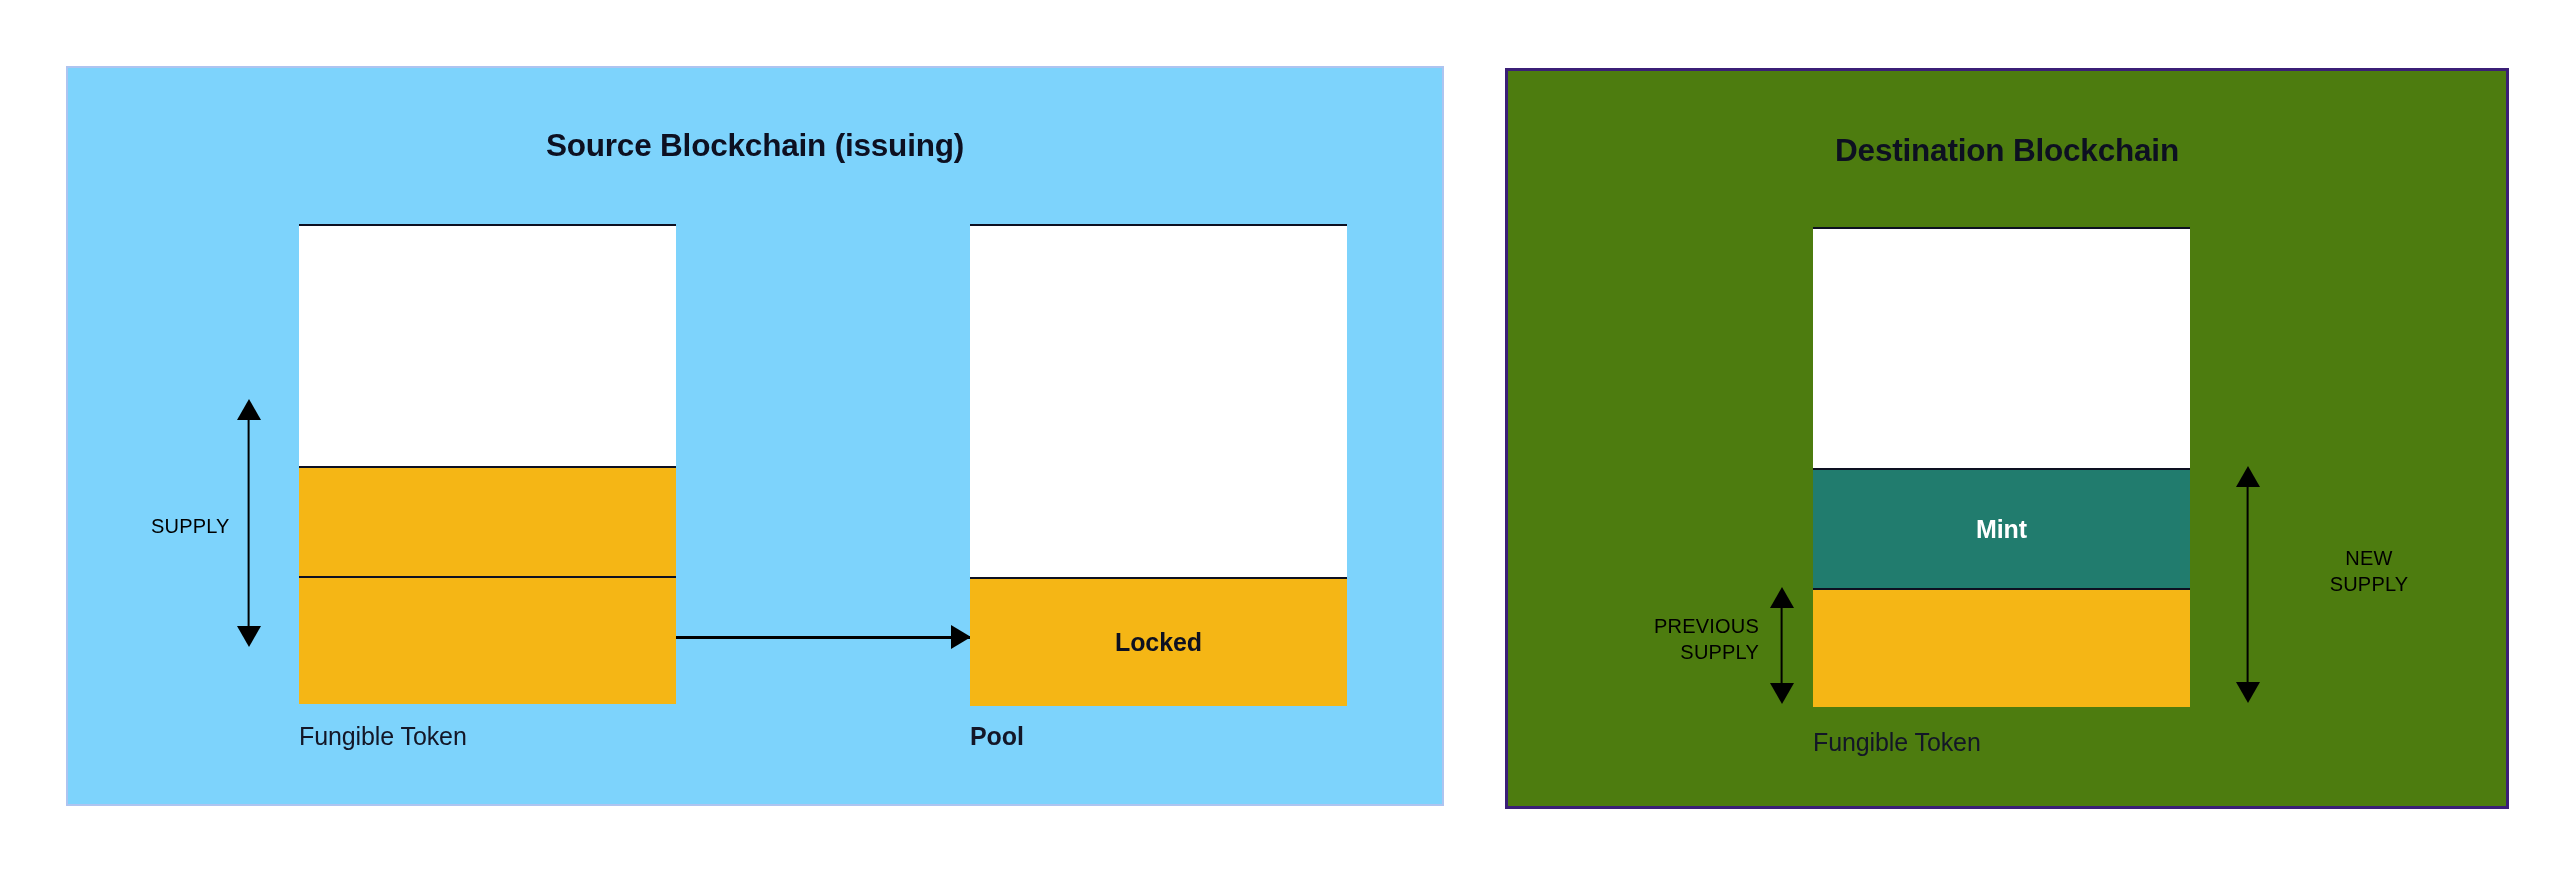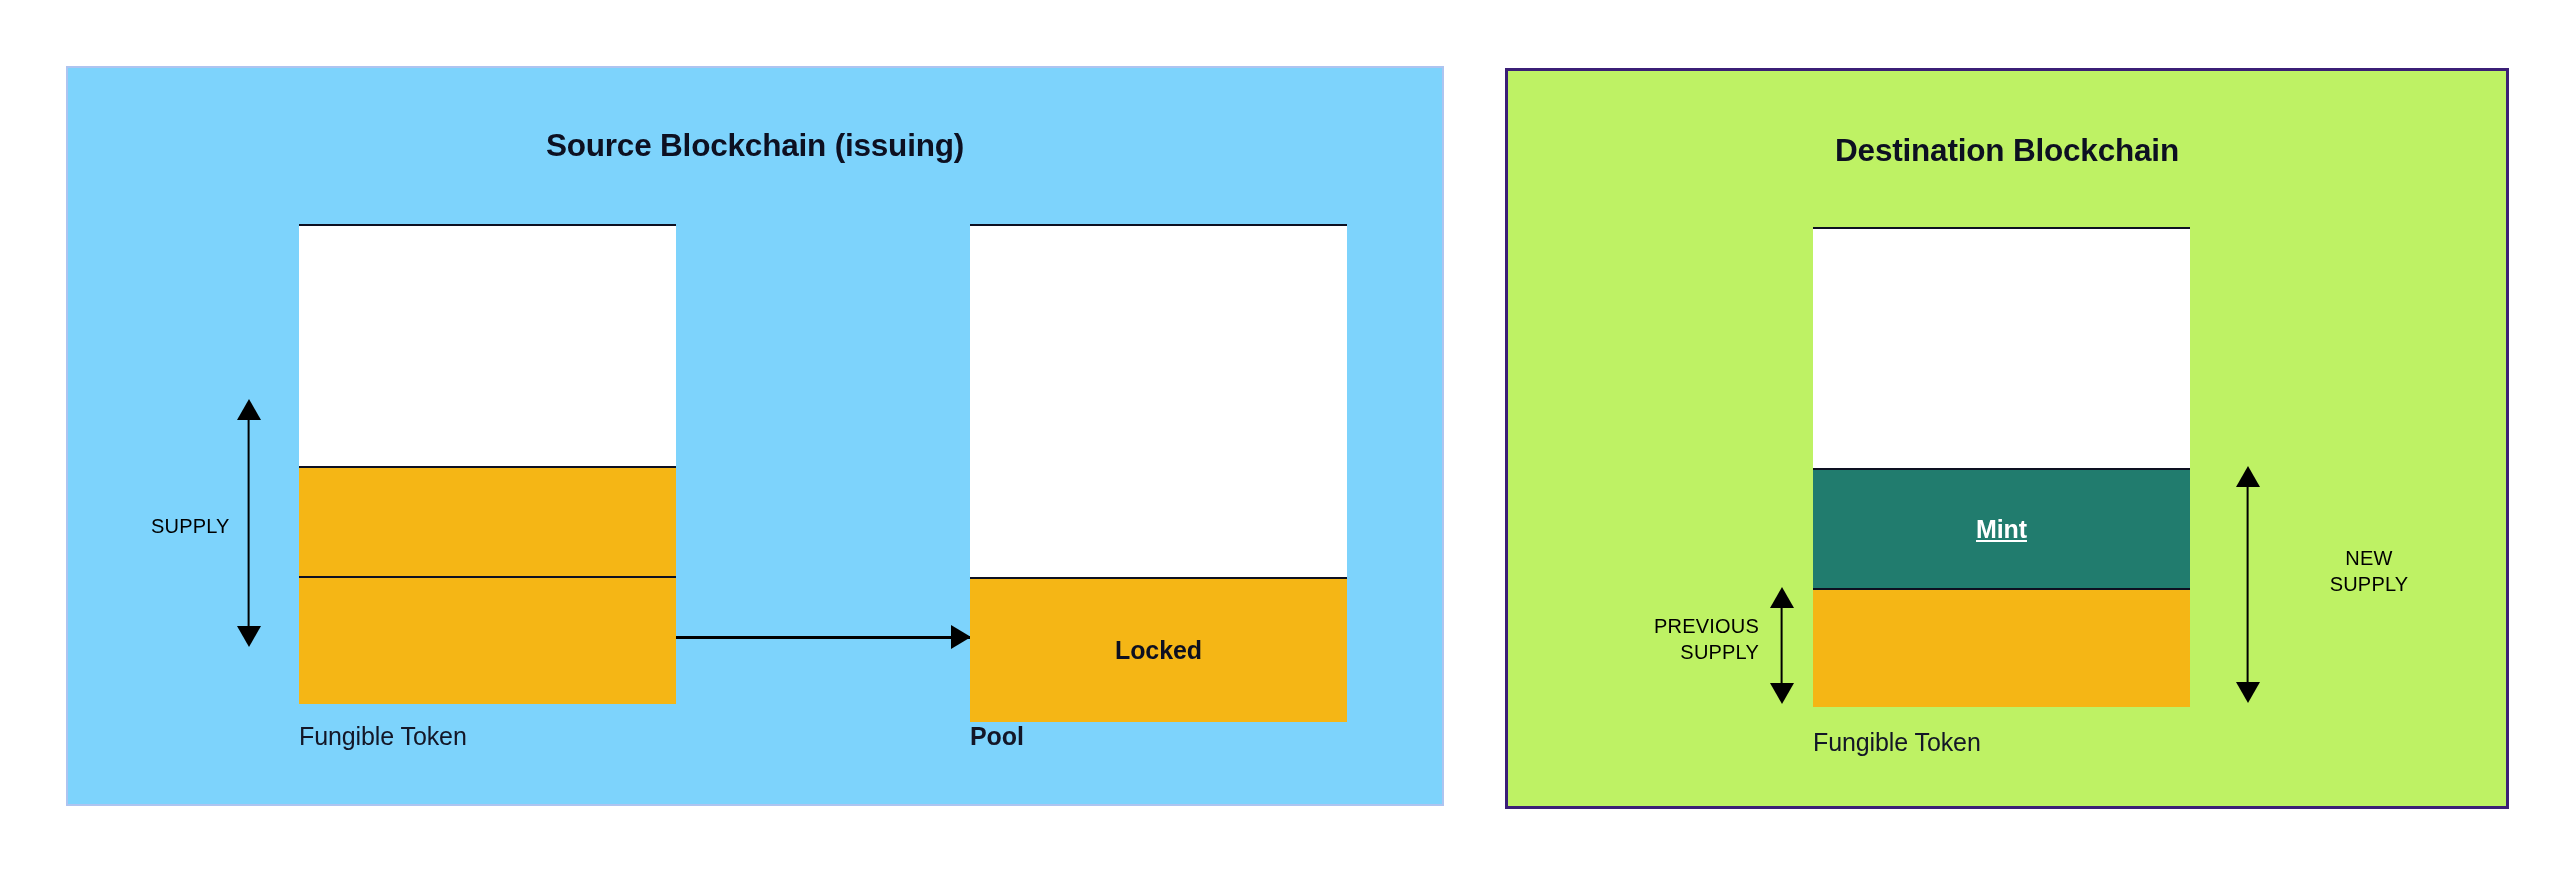--- a/index.html
+++ b/index.html
@@ -5,35 +5,35 @@
   html,body{margin:0;padding:0;background:#ffffff;}
   body{width:2576px;height:877px;position:relative;
        font-family:"Liberation Sans","DejaVu Sans",sans-serif;
        -webkit-font-smoothing:antialiased;}
 
   .panel{position:absolute;box-sizing:border-box;}
 
   #source-panel{left:66px;top:66px;width:1378px;height:740px;
                 background:#7dd3fc;border:2.8px solid #aec4f0;}
   #destination-panel{left:1505px;top:68px;width:1004px;height:741px;
-                background:#bef264;border:3.9px solid #3b1f77;}
+                background:#4d7c0f;border:3.9px solid #3b1f77;}
 
   .panel-title{position:absolute;left:0;width:100%;text-align:center;
                font-size:31.5px;font-weight:700;color:#0d1021;letter-spacing:-0.2px;
                white-space:nowrap;}
 
   
   .stack{position:absolute;box-sizing:border-box;border:2.2px solid #0d1021;
          background:#ffffff;}
   .seg{position:absolute;left:-2.2px;right:-2.2px;box-sizing:border-box;
        display:flex;align-items:center;justify-content:center;}
   .seg-yellow{background:#f5b615;border-top:2.2px solid #0d1021;}
   .seg-teal{background:#217c6e;border-top:2.2px solid #0d1021;}
   .seg-label{font-size:25px;font-weight:600;color:#0d1021;letter-spacing:-0.1px;}
-  .seg-label.light{color:#ffffff;text-decoration:underline;}
+  .seg-label.light{color:#ffffff;}
 
   .box-caption{position:absolute;text-align:left;font-size:25px;
                font-weight:500;color:#131627;white-space:nowrap;
                letter-spacing:-0.1px;}
 
   
   .measure{position:absolute;}
   .measure .shaft{position:absolute;left:50%;transform:translateX(-50%);
                   width:2.8px;background:#000000;}
   .measure .head{position:absolute;left:50%;transform:translateX(-50%);
@@ -77,21 +77,21 @@
     </div>
   </div>
   <div class="box-caption" style="left:231px;top:654px;width:377px;">Fungible Token</div>
 
   <div class="flow-arrow" style="left:608px;top:568px;width:294px;">
     <div class="tip"></div>
   </div>
 
   <div class="stack" style="left:902px;top:156px;width:377px;height:478px;">
     <div class="seg" style="top:0;height:351px;background:#ffffff;"></div>
-    <div class="seg seg-yellow" style="top:351px;height:145px;">
+    <div class="seg seg-yellow" style="top:351px;height:129px;">
       <span class="seg-label">Locked</span>
     </div>
   </div>
   <div class="box-caption" style="left:902px;top:654px;width:377px;font-weight:bold;">Pool</div>
 
 </div>
 
 <div class="panel" id="destination-panel">
 
   <div class="panel-title" style="top:61px;">Destination Blockchain</div>

